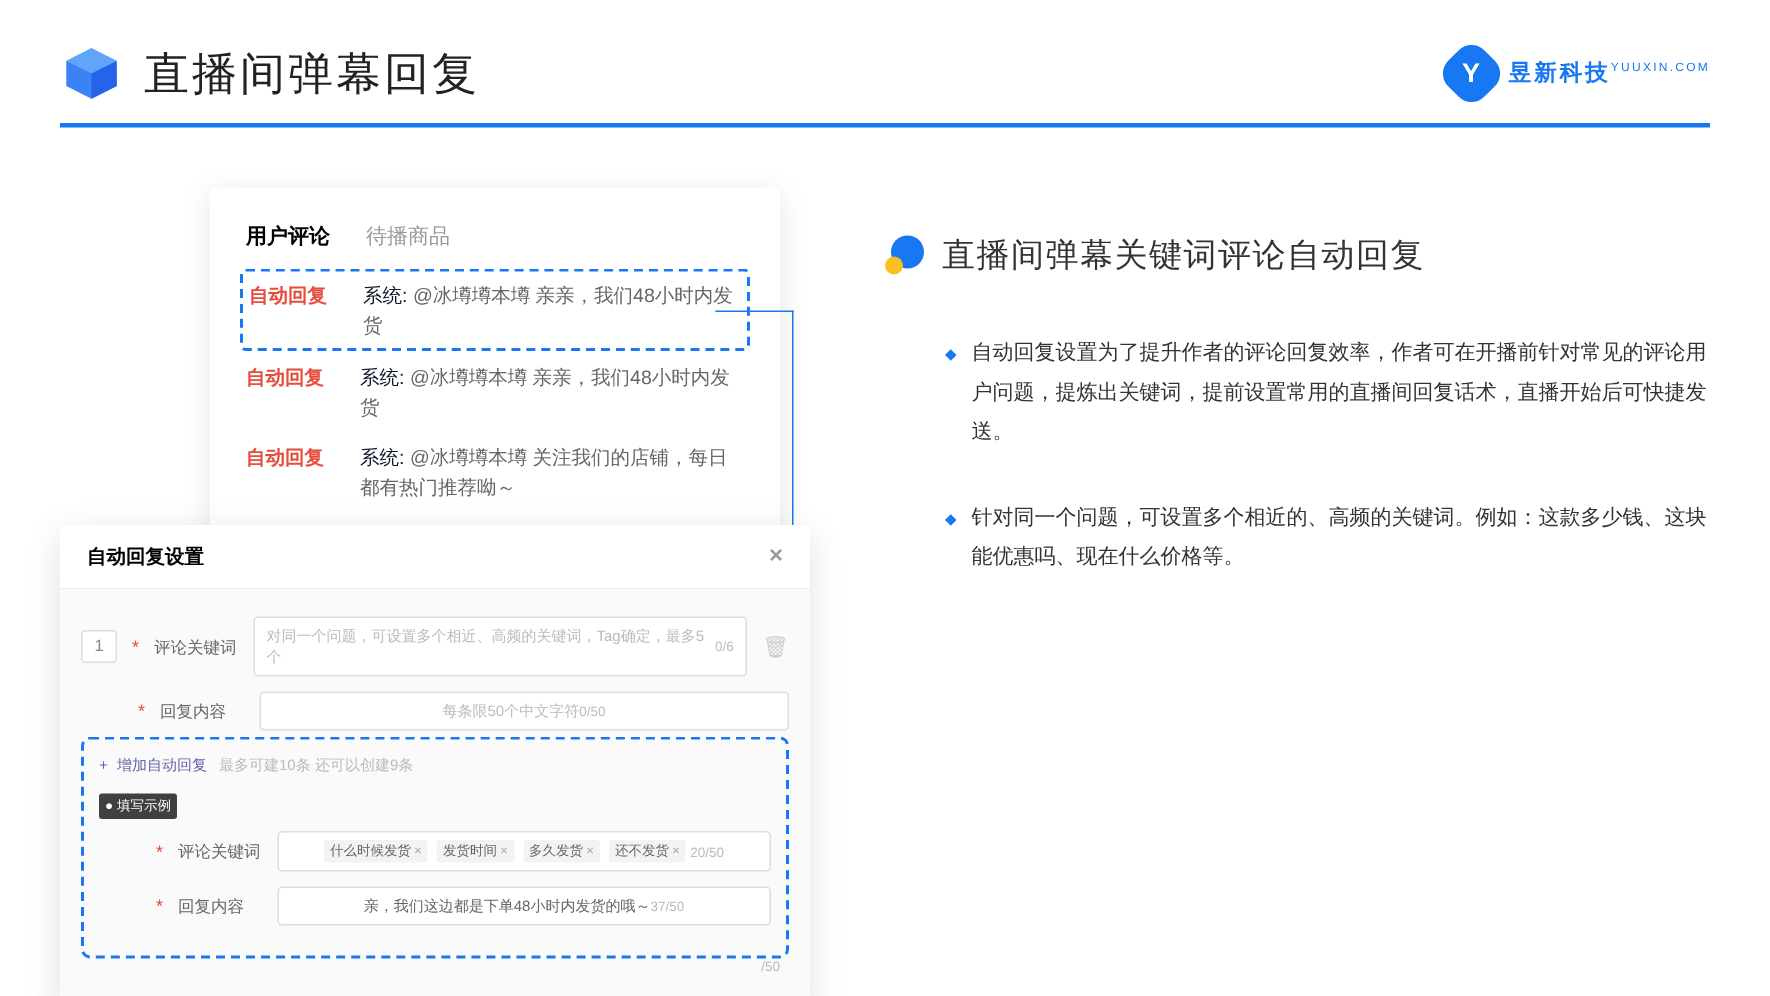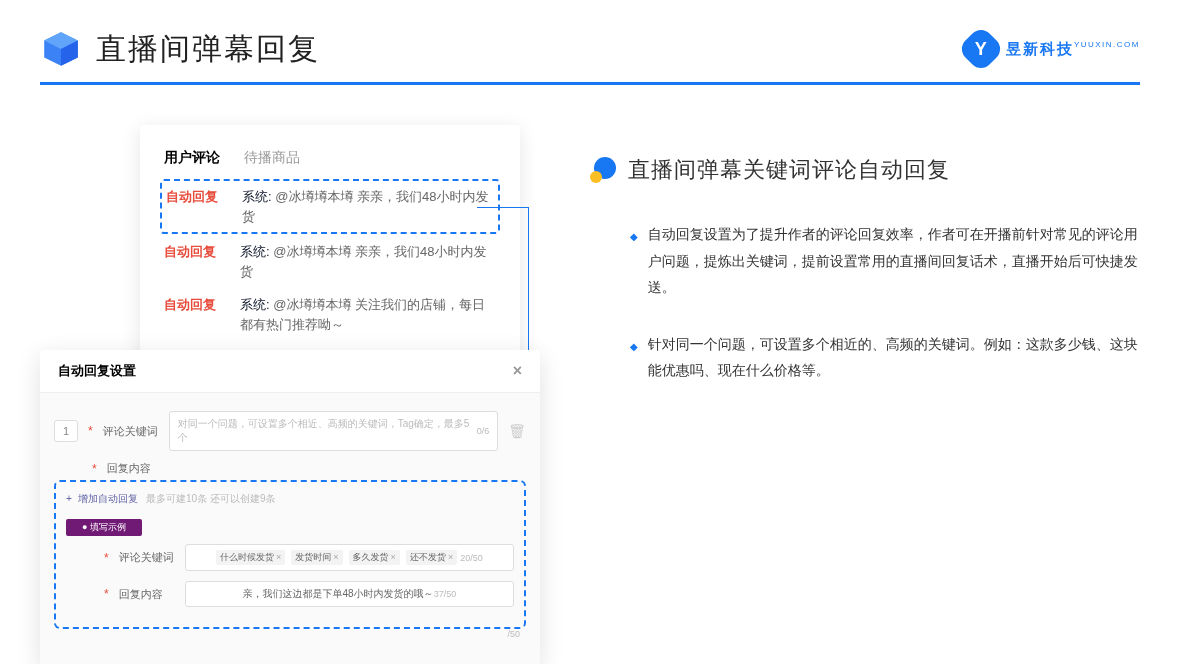--- a/index.html
+++ b/index.html
@@ -42,21 +42,21 @@
   .input-placeholder { color: #bbb; font-size: 10px; }
   .input-text { color: #666; font-size: 10px; }
   .counter { color: #bbb; font-size: 9px; }
   .trash { color: #ccc; font-size: 14px; }
   .indent { padding-left: 38px; }
   
   .example-box { border: 2px dashed #1877f2; border-radius: 6px; padding: 10px; margin-top: -6px; }
   .add-line { display: flex; align-items: center; gap: 8px; font-size: 10px; margin-bottom: 10px; }
   .add-link { color: #6264a7; font-family: Liberation Mono, monospace; }
   .add-hint { color: #bbb; }
-  .example-badge { display: inline-block; background: #701a75; color: #fff; font-size: 9px; padding: 2px 16px; border-radius: 2px; margin-bottom: 8px; }
+  .example-badge { display: inline-block; background: #404040; color: #fff; font-size: 9px; padding: 2px 4px; border-radius: 2px; margin-bottom: 8px; }
   .tag { display: inline-block; background: #f3f3f3; color: #666; padding: 1px 4px; border-radius: 2px; margin-right: 3px; font-size: 9px; }
   .tag .x { color: #aaa; margin-left: 2px; }
   
   .connector { position: absolute; border: 1px solid #1877f2; }
   .conn-v1 { left: 488px; top: 82px; width: 0; height: 312px; border-top: none; border-bottom: none; border-left: none; }
   .conn-h1 { left: 437px; top: 82px; width: 52px; height: 0; border-left: none; border-right: none; border-bottom: none; }
   .conn-h2 { left: 458px; top: 394px; width: 31px; height: 0; border-left: none; border-right: none; border-bottom: none; }
   
   .right { flex: 1; padding-top: 30px; }
   .section-title { display: flex; align-items: center; gap: 12px; margin-bottom: 36px; }
@@ -128,20 +128,24 @@
           <span class="field-label">评论关键词</span>
           <div class="input-box">
             <span class="input-placeholder">对同一个问题，可设置多个相近、高频的关键词，Tag确定，最多5个</span>
             <span class="counter">0/6</span>
           </div>
           <span class="trash">🗑</span>
         </div>
         <div class="form-row indent">
           <span class="req-dot">*</span>
           <span class="field-label">回复内容</span>
+          <div class="input-box">
+            <span class="input-placeholder">每条限50个中文字符</span>
+            <span class="counter">0/50</span>
+          </div>
         </div>
 
         <div class="example-box">
           <div class="add-line">
             <span class="add-link">+ 增加自动回复</span>
             <span class="add-hint">最多可建10条 还可以创建9条</span>
           </div>
           <div class="example-badge">● 填写示例</div>
           <div class="form-row indent">
             <span class="req-dot">*</span>

